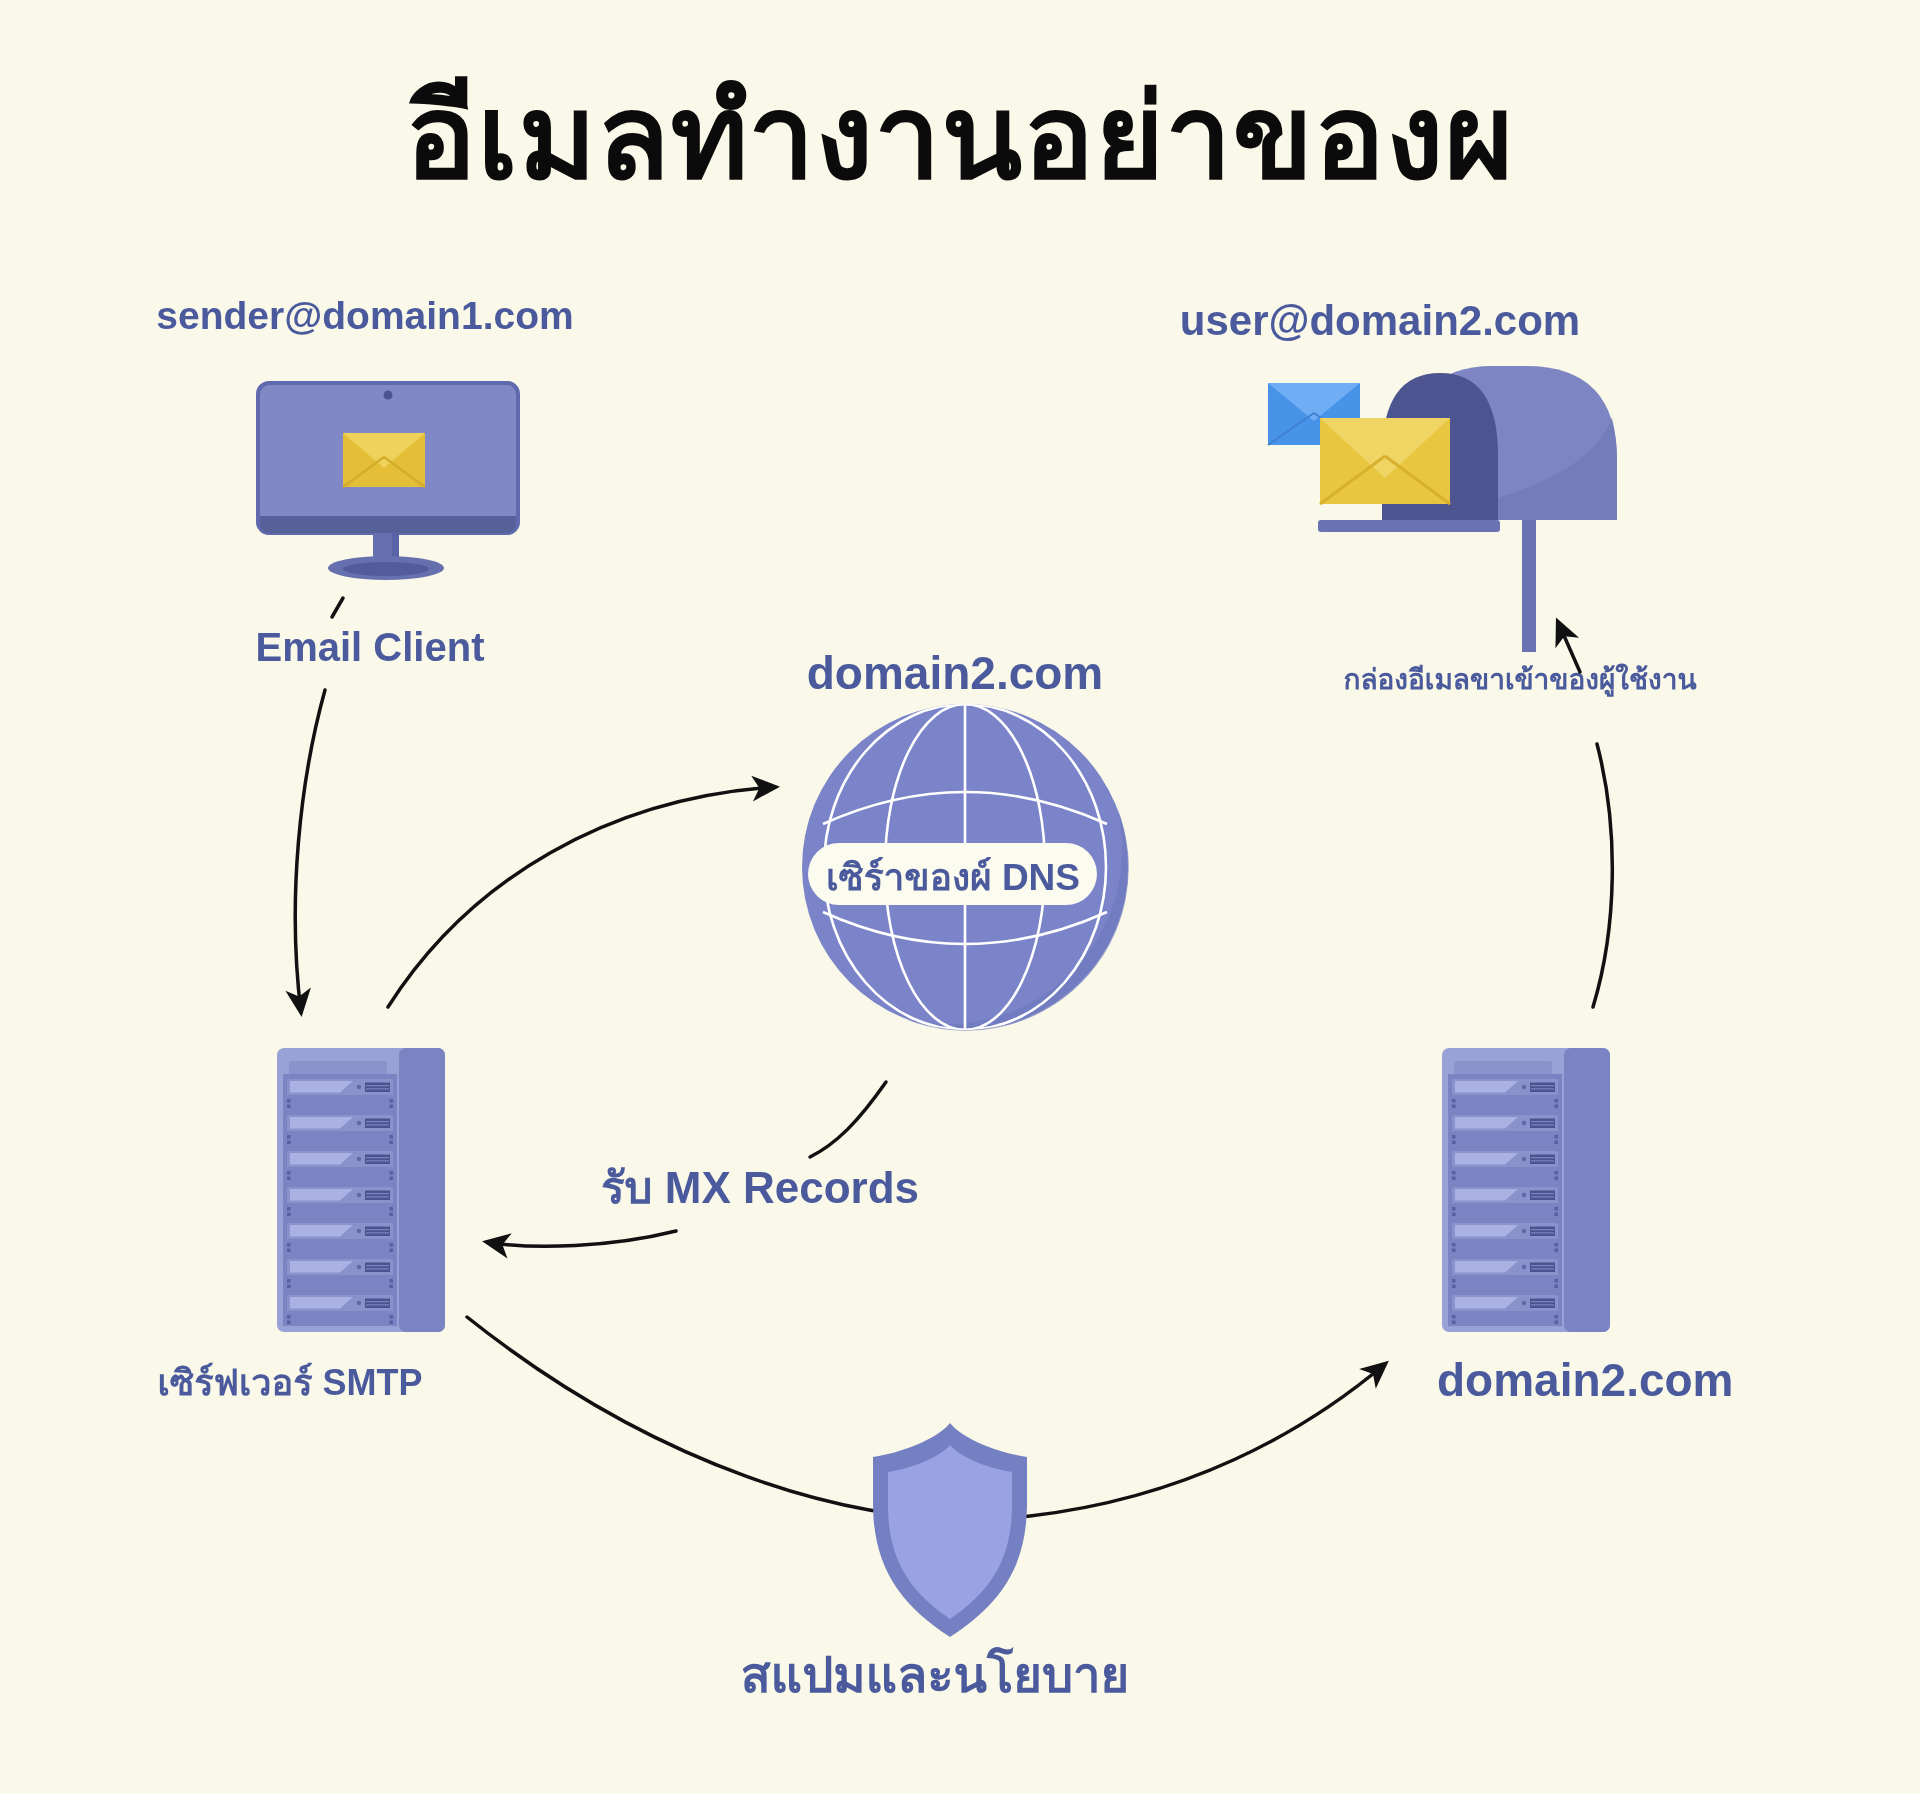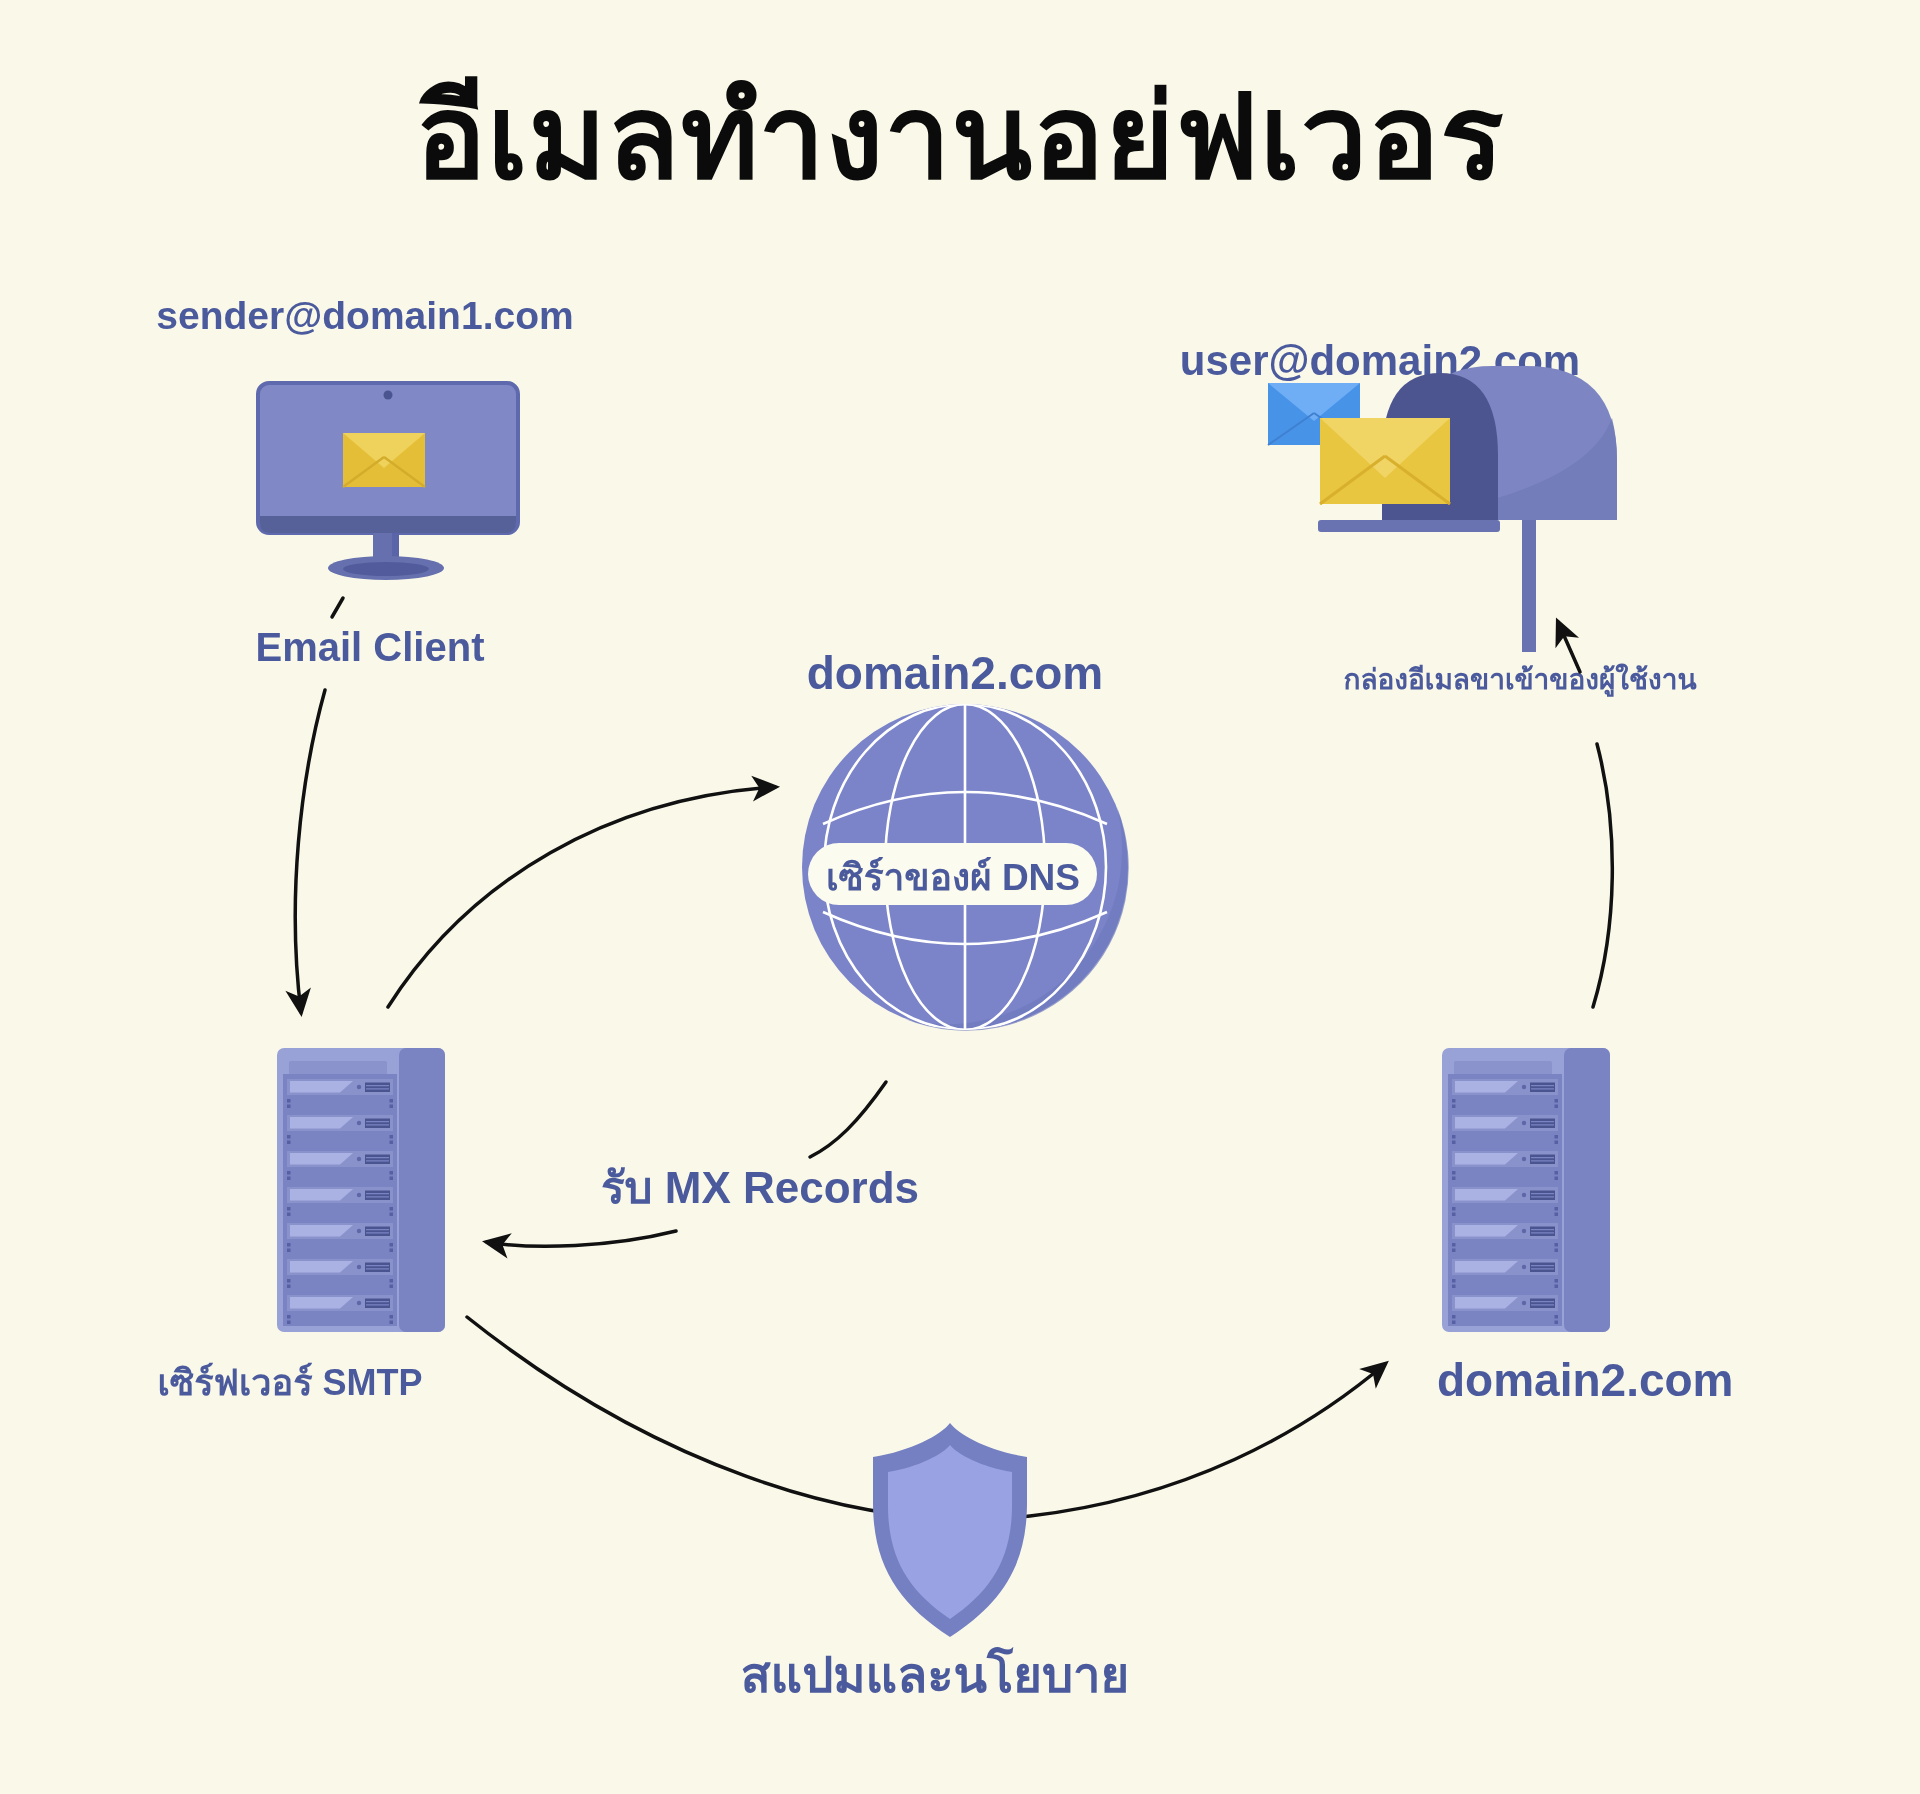--- a/index.html
+++ b/index.html
@@ -21,36 +21,36 @@
   }
   #title {
     top: 42px; left: 0; width: 1920px;
     text-align: center;
     color: #0B0B0B;
     font-size: 118px;
     font-weight: 800;
     letter-spacing: 1px;
   }
   #sender-address   { top: 292px; left: 100px;  width: 530px; font-size: 39px; }
-  #user-address     { top: 295px; left: 1120px; width: 520px; font-size: 42px; margin-top: 40px; }
+  #user-address     { top: 295px; left: 1120px; width: 520px; font-size: 42px; }
   #email-client-label { top: 622px; left: 170px; width: 400px; font-size: 40px; }
   #dns-domain-label { top: 645px; left: 760px;  width: 390px; font-size: 46px; }
   #dns-band-label   { top: 849px; left: 808px;  width: 290px; height: 58px; line-height: 58px; font-size: 37px; }
   #mx-records-label { top: 1160px; left: 540px; width: 440px; font-size: 44px; }
   #smtp-label       { top: 1360px; left: 80px;  width: 420px; font-size: 36px; text-align: center; }
   #mx-label         { top: 1352px; left: 1437px; width: 460px; font-size: 46px; text-align: left; line-height: 1.25; }
   #mailbox-label    { top: 662px; left: 1195px; width: 650px; font-size: 28px; }
   #shield-label     { top: 1645px; left: 735px; width: 400px; font-size: 49px; }
   svg { display: block; }
   #arrows { top: 0; left: 0; pointer-events: none; }
 </style>
 </head>
 <body>
 
-<div id="title" class="abs">อีเมลทำงานอย่ฟเวอร</div>
+<div id="title" class="abs">อีเมลทำงานอย่าของผ</div>
 
 <div id="sender-address" class="abs blue-label">sender@domain1.com</div>
 <div id="user-address" class="abs blue-label">user@domain2.com</div>
 <div id="email-client-label" class="abs blue-label">Email Client</div>
 <div id="dns-domain-label" class="abs blue-label">domain2.com</div>
 <div id="mx-records-label" class="abs blue-label">รับ MX Records</div>
 <div id="smtp-label" class="abs blue-label">เซิร์ฟเวอร์ SMTP</div>
 <div id="mx-label" class="abs blue-label">
   <div>domain2.com</div>
 </div>

